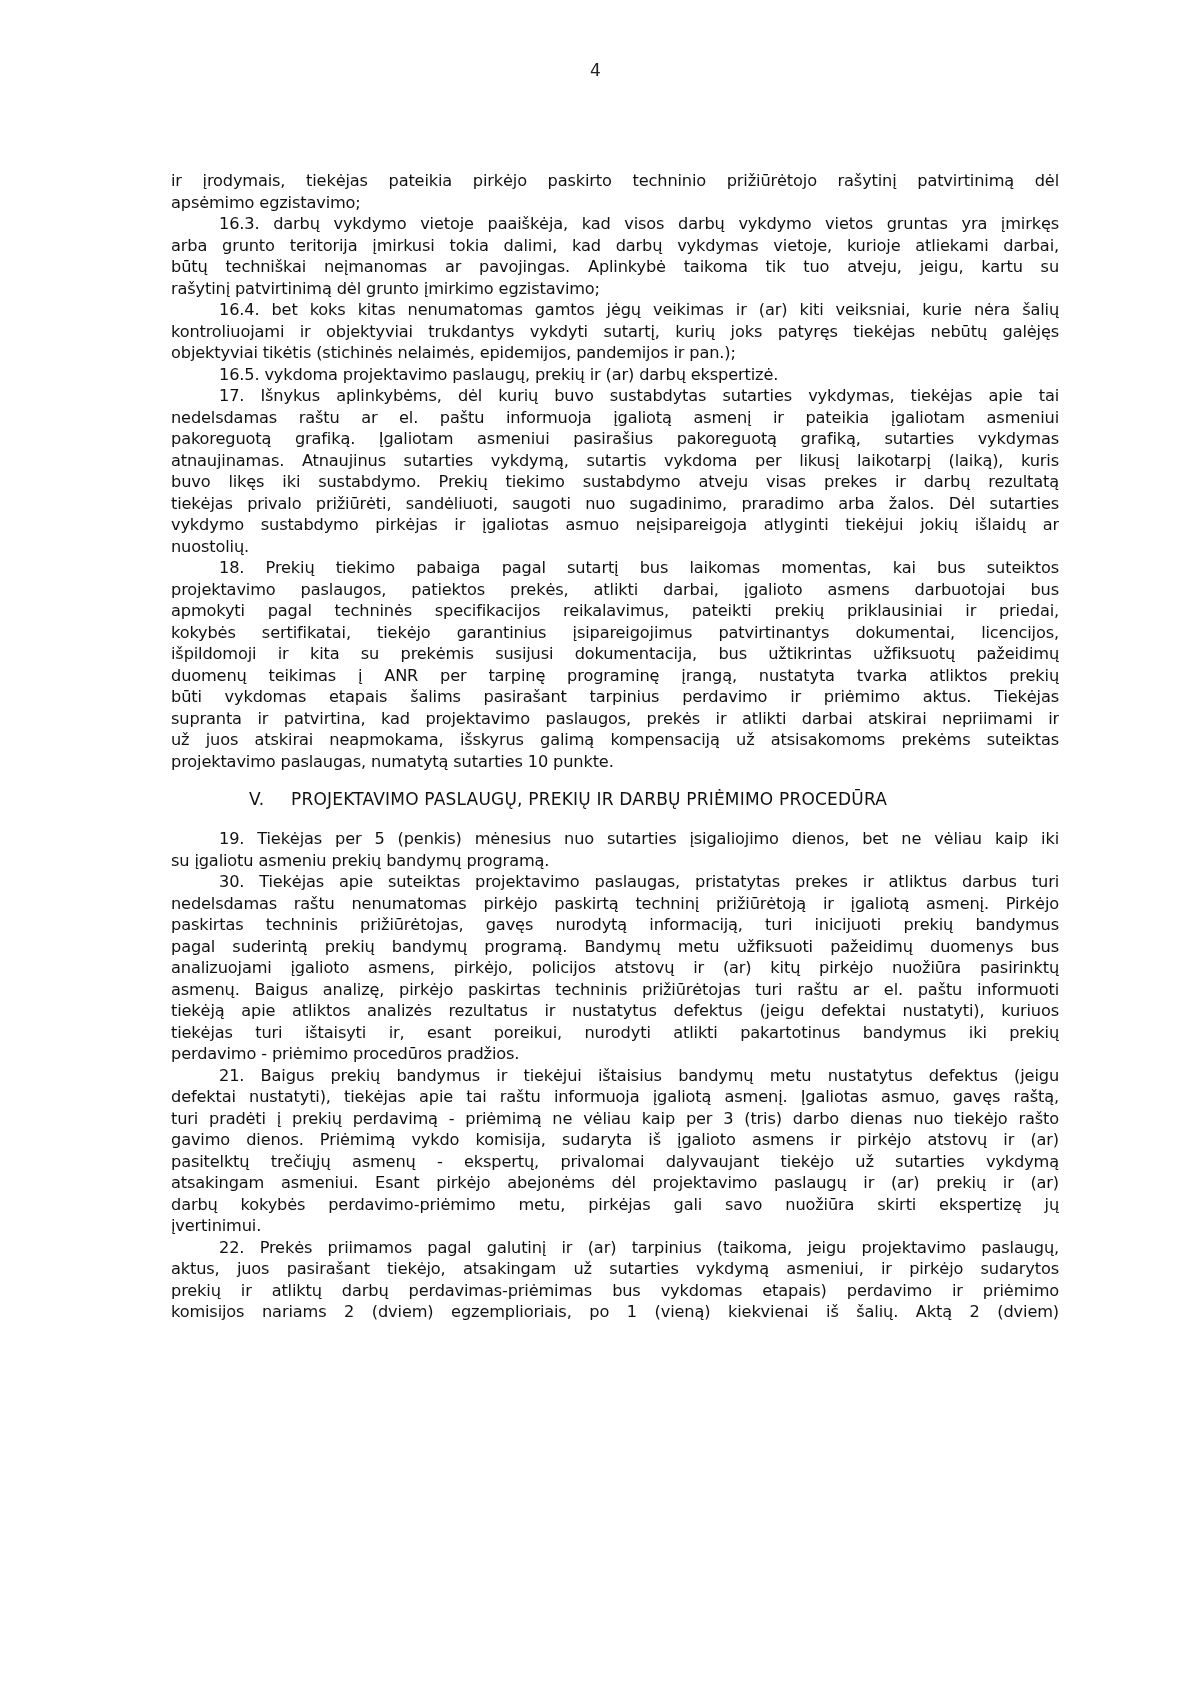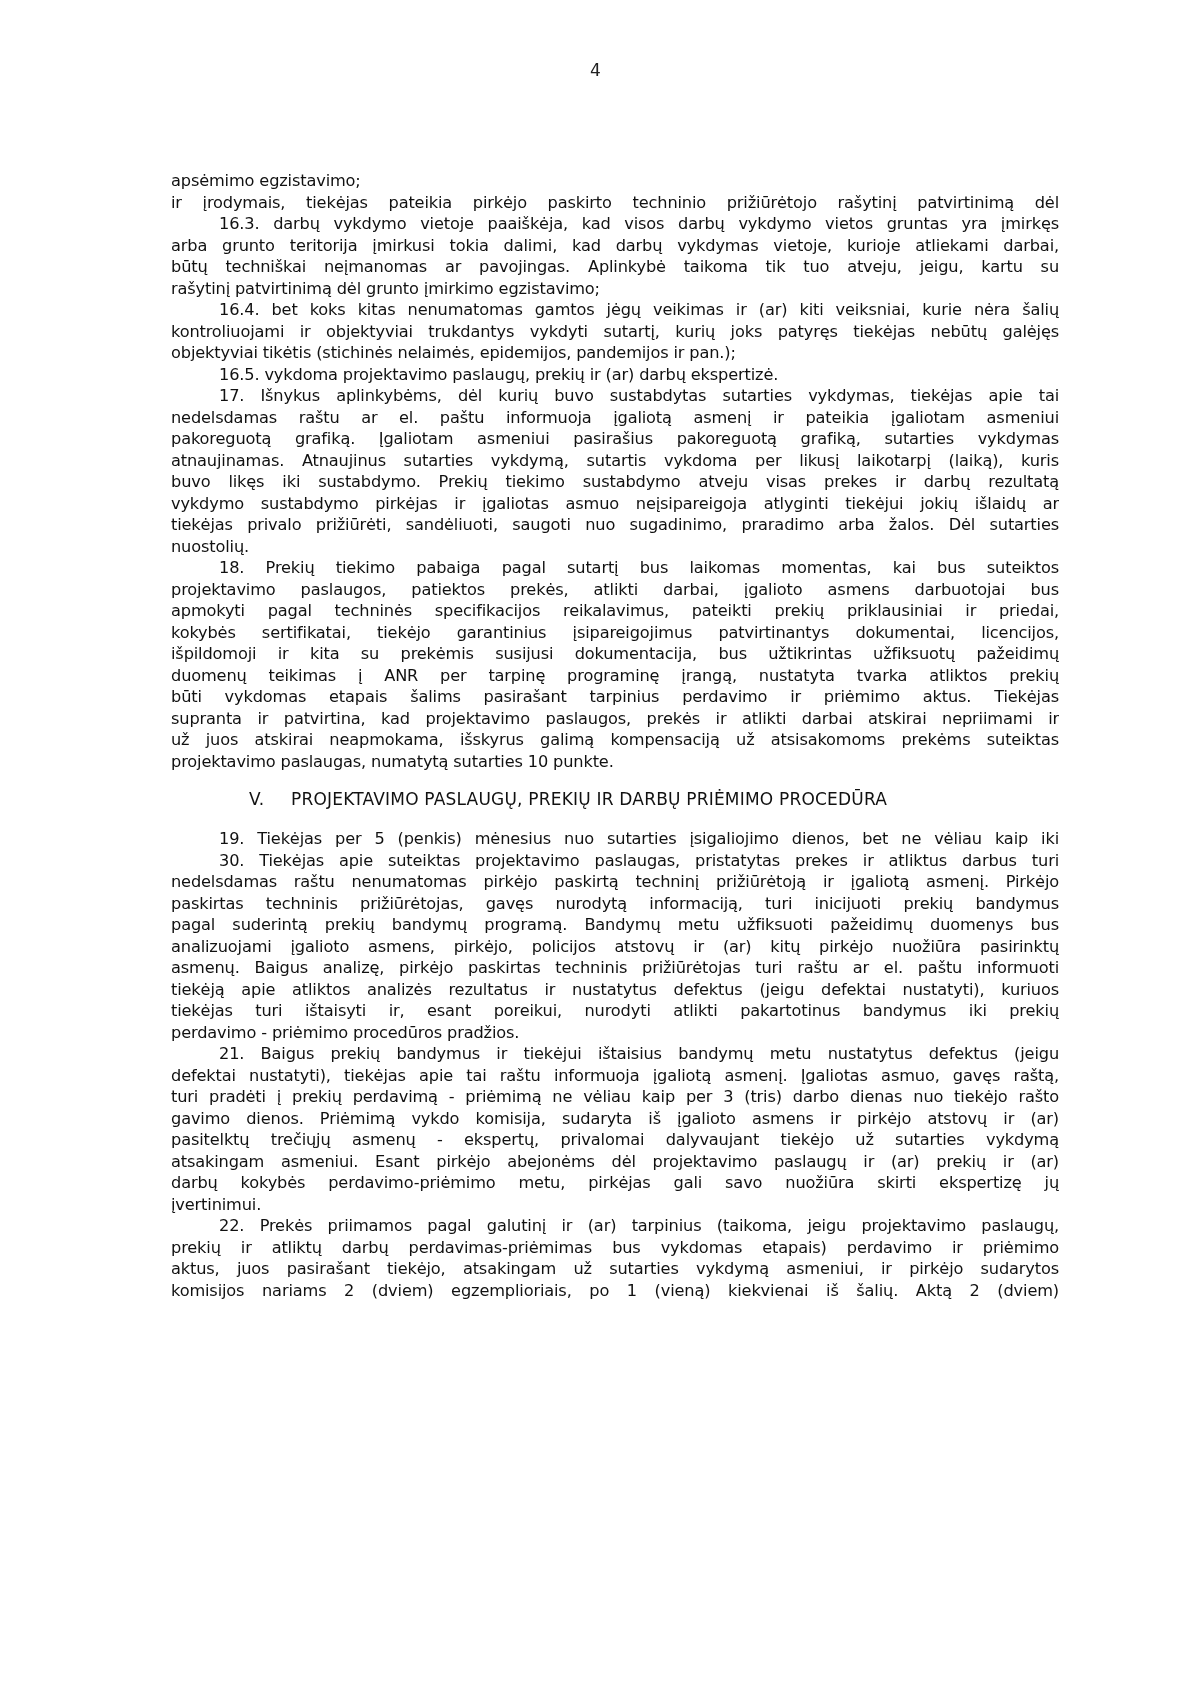--- a/index.html
+++ b/index.html
@@ -27,22 +27,22 @@
     }
     .heading .num { display: inline-block; width: 42px; }
   </style>
 </head>
 <body>
 
 <div class="page">
   <div class="page-number">4</div>
   <div class="body-text" id="body-text">
       <div class="paragraph">
+        <div class="line">ir įrodymais, tiekėjas pateikia pirkėjo paskirto techninio prižiūrėtojo rašytinį patvirtinimą dėl</div>
         <div class="line last">apsėmimo egzistavimo;</div>
-        <div class="line">ir įrodymais, tiekėjas pateikia pirkėjo paskirto techninio prižiūrėtojo rašytinį patvirtinimą dėl</div>
       </div>
       <div class="paragraph">
         <div class="line indent">16.3. darbų vykdymo vietoje paaiškėja, kad visos darbų vykdymo vietos gruntas yra įmirkęs</div>
         <div class="line">arba grunto teritorija įmirkusi tokia dalimi, kad darbų vykdymas vietoje, kurioje atliekami darbai,</div>
         <div class="line">būtų techniškai neįmanomas ar pavojingas. Aplinkybė taikoma tik tuo atveju, jeigu, kartu su</div>
         <div class="line last">rašytinį patvirtinimą dėl grunto įmirkimo egzistavimo;</div>
       </div>
       <div class="paragraph">
         <div class="line indent">16.4. bet koks kitas nenumatomas gamtos jėgų veikimas ir (ar) kiti veiksniai, kurie nėra šalių</div>
         <div class="line">kontroliuojami ir objektyviai trukdantys vykdyti sutartį, kurių joks patyręs tiekėjas nebūtų galėjęs</div>
@@ -50,39 +50,40 @@
       </div>
       <div class="paragraph">
         <div class="line indent last">16.5. vykdoma projektavimo paslaugų, prekių ir (ar) darbų ekspertizė.</div>
       </div>
       <div class="paragraph">
         <div class="line indent">17. Išnykus aplinkybėms, dėl kurių buvo sustabdytas sutarties vykdymas, tiekėjas apie tai</div>
         <div class="line">nedelsdamas raštu ar el. paštu informuoja įgaliotą asmenį ir pateikia įgaliotam asmeniui</div>
         <div class="line">pakoreguotą grafiką. Įgaliotam asmeniui pasirašius pakoreguotą grafiką, sutarties vykdymas</div>
         <div class="line">atnaujinamas. Atnaujinus sutarties vykdymą, sutartis vykdoma  per likusį laikotarpį (laiką), kuris</div>
         <div class="line">buvo likęs iki sustabdymo. Prekių tiekimo sustabdymo atveju visas prekes ir darbų rezultatą</div>
+        <div class="line">tiekėjas privalo prižiūrėti, sandėliuoti, saugoti nuo sugadinimo, praradimo arba žalos. Dėl sutarties</div>
         <div class="line">vykdymo sustabdymo pirkėjas ir įgaliotas asmuo neįsipareigoja atlyginti tiekėjui jokių išlaidų ar</div>
-        <div class="line">tiekėjas privalo prižiūrėti, sandėliuoti, saugoti nuo sugadinimo, praradimo arba žalos. Dėl sutarties</div>
         <div class="line last">nuostolių.</div>
       </div>
       <div class="paragraph">
         <div class="line indent">18. Prekių tiekimo pabaiga pagal sutartį bus laikomas momentas, kai bus suteiktos</div>
         <div class="line">projektavimo paslaugos, patiektos prekės, atlikti darbai, įgalioto asmens darbuotojai bus</div>
         <div class="line">apmokyti pagal techninės specifikacijos reikalavimus, pateikti prekių priklausiniai ir priedai,</div>
         <div class="line">kokybės sertifikatai, tiekėjo garantinius įsipareigojimus patvirtinantys dokumentai, licencijos,</div>
         <div class="line">išpildomoji ir kita su prekėmis susijusi dokumentacija, bus užtikrintas užfiksuotų pažeidimų</div>
         <div class="line">duomenų teikimas į ANR per tarpinę programinę įrangą, nustatyta tvarka atliktos prekių</div>
         <div class="line">būti vykdomas etapais šalims pasirašant tarpinius perdavimo ir priėmimo aktus. Tiekėjas</div>
         <div class="line">supranta ir patvirtina, kad projektavimo paslaugos, prekės ir atlikti darbai atskirai nepriimami ir</div>
         <div class="line">už juos atskirai neapmokama, išskyrus galimą kompensaciją už atsisakomoms prekėms suteiktas</div>
         <div class="line last">projektavimo paslaugas, numatytą sutarties 10 punkte.</div>
       </div>
       <div class="heading"><span class="num">V.</span><span>PROJEKTAVIMO PASLAUGŲ, PREKIŲ IR DARBŲ PRIĖMIMO PROCEDŪRA</span></div>
       <div class="paragraph">
         <div class="line indent">19. Tiekėjas per 5 (penkis) mėnesius nuo sutarties įsigaliojimo dienos, bet ne vėliau kaip iki</div>
+        <div class="line last">su įgaliotu asmeniu prekių bandymų programą.</div>
       </div>
       <div class="paragraph">
         <div class="line indent">30.  Tiekėjas apie suteiktas projektavimo paslaugas, pristatytas prekes ir atliktus darbus turi</div>
         <div class="line">nedelsdamas raštu nenumatomas pirkėjo paskirtą techninį prižiūrėtoją ir įgaliotą asmenį. Pirkėjo</div>
         <div class="line">paskirtas techninis prižiūrėtojas, gavęs nurodytą informaciją, turi inicijuoti prekių bandymus</div>
         <div class="line">pagal suderintą prekių bandymų programą. Bandymų metu užfiksuoti pažeidimų duomenys bus</div>
         <div class="line">analizuojami įgalioto asmens, pirkėjo, policijos atstovų ir (ar) kitų pirkėjo nuožiūra pasirinktų</div>
         <div class="line">asmenų. Baigus analizę, pirkėjo paskirtas techninis prižiūrėtojas turi raštu ar el. paštu informuoti</div>
         <div class="line">tiekėją apie atliktos analizės rezultatus ir nustatytus defektus (jeigu defektai nustatyti), kuriuos</div>
         <div class="line">tiekėjas turi ištaisyti ir, esant poreikui, nurodyti atlikti pakartotinus bandymus iki prekių</div>
@@ -93,18 +94,18 @@
         <div class="line">defektai nustatyti), tiekėjas apie tai raštu informuoja įgaliotą asmenį. Įgaliotas asmuo, gavęs raštą,</div>
         <div class="line">turi pradėti į prekių perdavimą - priėmimą ne vėliau kaip per 3 (tris) darbo dienas nuo tiekėjo rašto</div>
         <div class="line">gavimo dienos. Priėmimą vykdo komisija, sudaryta iš įgalioto asmens ir pirkėjo atstovų ir (ar)</div>
         <div class="line">pasitelktų trečiųjų asmenų - ekspertų, privalomai dalyvaujant tiekėjo už sutarties vykdymą</div>
         <div class="line">atsakingam asmeniui. Esant pirkėjo abejonėms dėl projektavimo paslaugų ir (ar) prekių ir (ar)</div>
         <div class="line">darbų kokybės perdavimo-priėmimo metu, pirkėjas gali savo nuožiūra skirti ekspertizę jų</div>
         <div class="line last">įvertinimui.</div>
       </div>
       <div class="paragraph">
         <div class="line indent">22. Prekės priimamos pagal galutinį ir (ar) tarpinius (taikoma, jeigu projektavimo paslaugų,</div>
+        <div class="line">aktus, juos  pasirašant tiekėjo, atsakingam už sutarties vykdymą asmeniui, ir pirkėjo sudarytos</div>
         <div class="line">prekių ir atliktų darbų perdavimas-priėmimas bus vykdomas etapais) perdavimo ir priėmimo</div>
-        <div class="line">aktus, juos  pasirašant tiekėjo, atsakingam už sutarties vykdymą asmeniui, ir pirkėjo sudarytos</div>
         <div class="line">komisijos nariams 2 (dviem) egzemplioriais, po 1 (vieną) kiekvienai iš šalių. Aktą 2 (dviem)</div>
       </div>
     </div>
 </div>
 
 </body></html>

